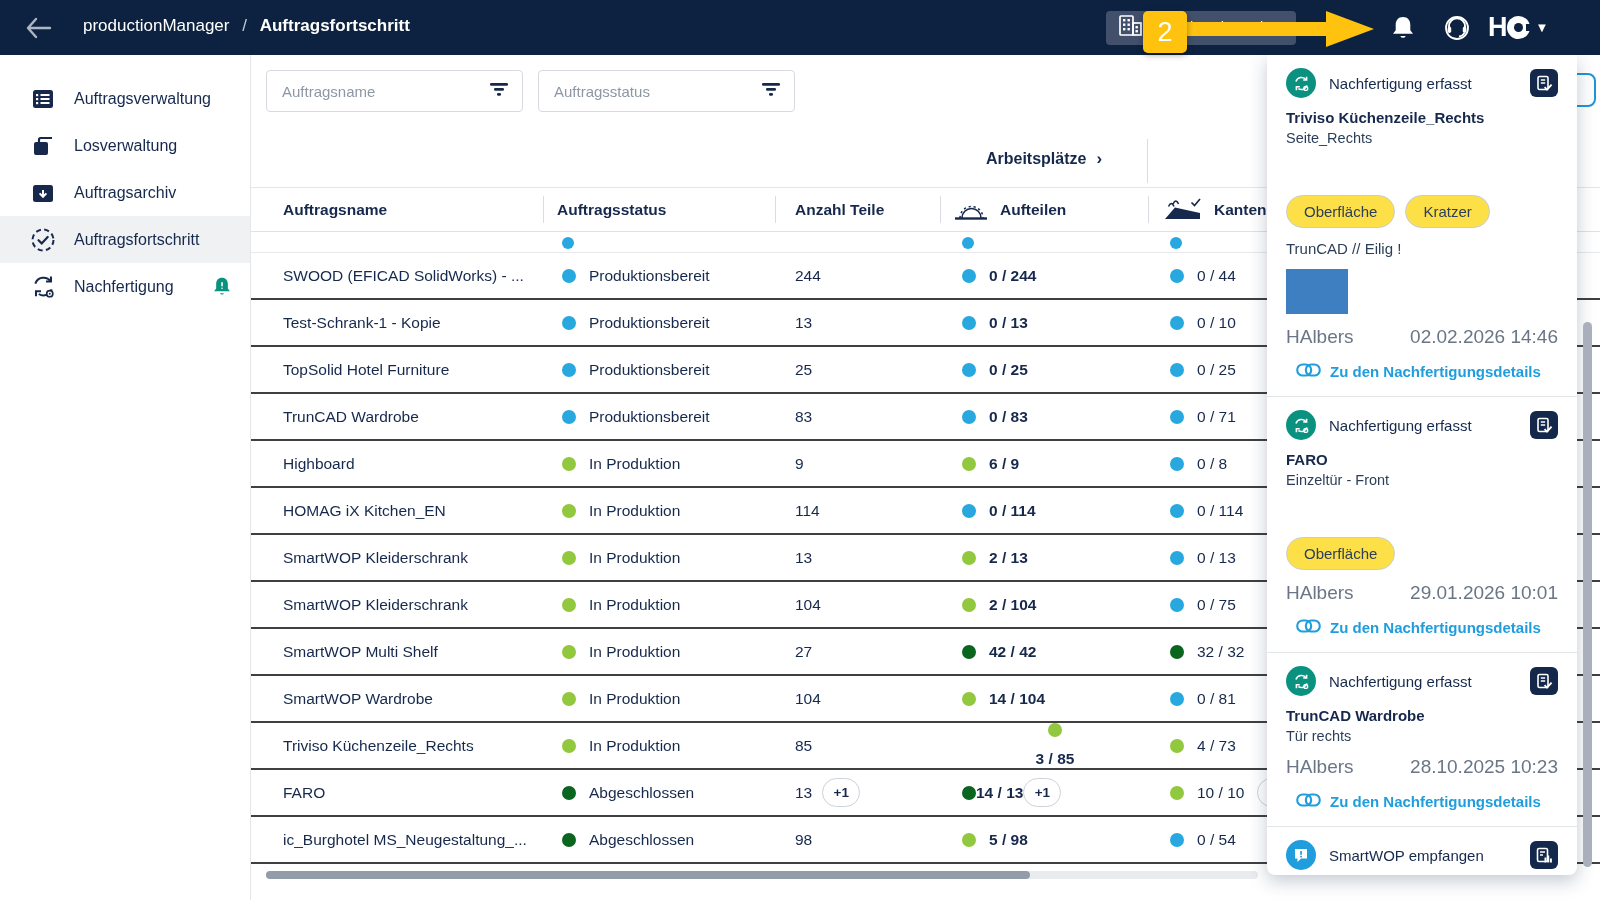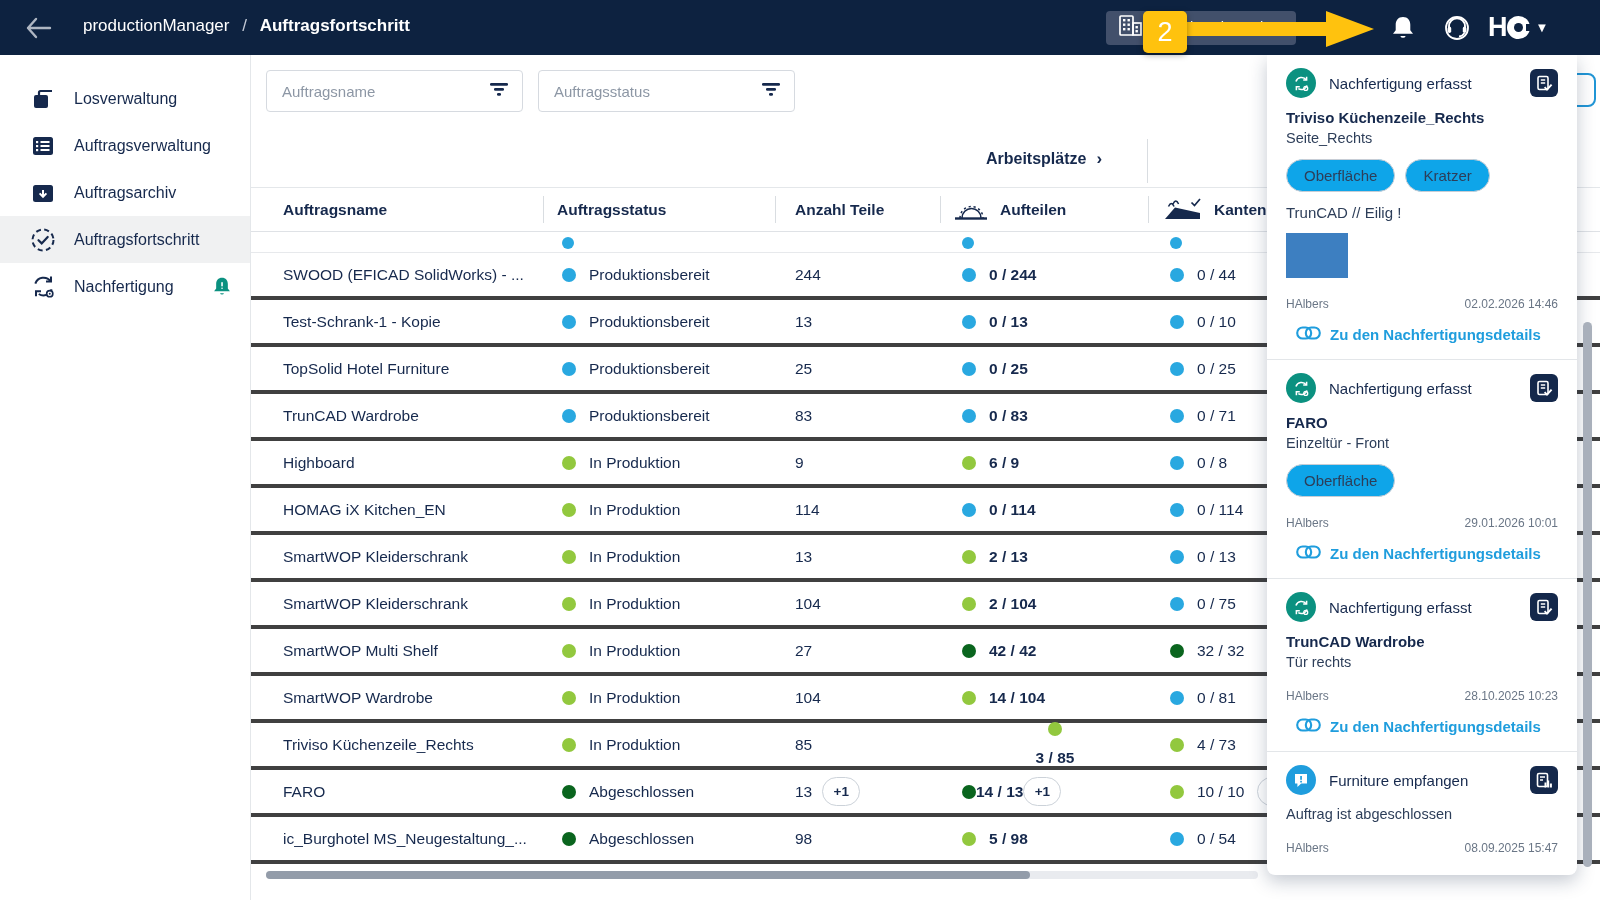--- a/index.html
+++ b/index.html
@@ -51,21 +51,21 @@
   .grp-div { position:absolute; left:896px; top:4px; width:1px; height:44px; background:#d9dde1; }
 
   .thead { position:absolute; left:251px; top:188px; width:1349px; height:44px; display:grid;
     grid-template-columns:292px 232px 165px 208px 452px; border-bottom:1px solid #dfe2e6; font-weight:700; font-size:15.5px; }
   .th { display:flex; align-items:center; position:relative; }
   .th.hdiv::before { content:""; position:absolute; left:0; top:8px; bottom:8px; width:1px; background:#d9dde1; }
   .th .thicon { margin-right:10px; display:flex; }
 
   .partial-row { position:absolute; left:251px; top:232px; width:1349px; height:21px; border-bottom:1px solid #e7e9ec; overflow:hidden; }
   .rows-wrap { position:absolute; left:251px; top:253px; width:1349px; }
-  .trow { display:grid; grid-template-columns:292px 232px 165px 208px 452px; height:47px; border-bottom:4px solid #404040;
+  .trow { display:grid; grid-template-columns:292px 232px 165px 208px 452px; height:47px; border-bottom:2px solid #404040;
     font-size:15.5px; align-items:center; }
   .cell { display:flex; align-items:center; white-space:nowrap; overflow:hidden; }
   .dot { width:14px; height:14px; border-radius:50%; flex:none; }
   .pill { height:29px; min-width:38px; padding:0 9px; border:1.5px solid #ccd2d9; border-radius:15px; background:#fff;
     display:inline-flex; align-items:center; justify-content:center; font-size:13.5px; font-weight:600; color:#16294d; }
 
   .hscroll-track { position:absolute; left:266px; top:871px; width:992px; height:8px; background:#e9ebef; border-radius:4px; }
   .hscroll-thumb { position:absolute; left:266px; top:871px; width:764px; height:8px; background:#939ca9; border-radius:4px; cursor:pointer; z-index:5; }
   .vscroll-thumb { position:absolute; left:1583px; top:322px; width:9px; height:545px; background:#a9b0bb; border-radius:5px; cursor:pointer; z-index:50; }
   .hidden-input-fragment { position:absolute; left:1548px; top:73px; width:48px; height:34px; background:#fff;
@@ -81,24 +81,24 @@
   .ncard { padding:13px 19px 14px 19px; border-bottom:1px solid #e3e6e9; }
   .ncard:last-child { border-bottom:none; }
   .nhead { display:flex; align-items:center; gap:13px; margin-bottom:11px; }
   .ncircle { width:30px; height:30px; border-radius:50%; flex:none; display:flex; align-items:center; justify-content:center; }
   .ntype { flex:1; font-size:15px; }
   .ncorner { width:28px; height:28px; border-radius:6px; background:#14284b; flex:none; display:flex;
     align-items:center; justify-content:center; cursor:pointer; }
   .ntitle { font-weight:700; font-size:15px; margin-bottom:4px; }
   .nsub { font-size:14.5px; color:#2d3e59; }
   .ntags { display:flex; gap:10px; margin:13px 0 2px 0; }
-  .ntag { border:1px solid #c7cdd5; border-radius:17px; padding:7px 17px; font-size:15px; color:#2d3e59; background:#0ea5e9; }
+  .ntag { border:1px solid #c7cdd5; border-radius:17px; padding:7px 17px; font-size:15px; color:#2d3e59; background:#fde047;margin-top:36px; }
   .ncomment { font-size:15px; color:#2d3e59; margin:12px 0 2px 0; }
   .nimg { width:62px; height:45px; background:#3d7fc1; margin:12px 0 4px 0; }
-  .nfoot { display:flex; justify-content:space-between; font-size:12px; color:#6a7686; margin-top:19px; }
+  .nfoot { display:flex; justify-content:space-between; font-size:19px; color:#6a7686; margin-top:12px; }
   .nlink { display:flex; align-items:center; gap:9px; margin:15px 0 2px 10px; color:#1f9ddd; font-weight:700; font-size:15px; cursor:pointer; }
 </style>
 </head>
 <body>
 
 <header class="topbar">
   <span class="back-btn">
     <svg width="28" height="24" viewBox="0 0 28 24">
         <path d="M12 3 4 12l8 9M4 12h22" stroke="#aeb6c2" stroke-width="2.4" fill="none" stroke-linecap="round" stroke-linejoin="round"></path>
       </svg>
@@ -155,41 +155,41 @@
     <span class="hc-disc"></span>
     <span class="hc-caret">▼</span>
   </div>
 </header>
 
 <nav class="sidebar">
   <div style="height:20px;"></div>
   <div class="side-item">
     <span class="sicon">
       <svg width="24" height="24" viewBox="0 0 24 24">
-          <path d="M8 15V5.5A1.5 1.5 0 0 1 9.5 4H21" fill="none" stroke="#16294d" stroke-width="2.2"></path>
-          <rect x="3" y="8" width="14" height="13" rx="2" fill="#16294d"></rect>
-        </svg>
-    </span>
-    <span>Losverwaltung</span>
-  </div>
-  <div class="side-item">
-    <span class="sicon">
-      <svg width="24" height="24" viewBox="0 0 24 24">
           <rect x="2" y="3" width="20" height="18" rx="2.5" fill="#16294d"></rect>
           <g stroke="#fff" stroke-width="1.9">
             <path d="M9.5 8h9M9.5 12h9M9.5 16h9"></path>
           </g>
           <g fill="#fff">
             <rect x="5" y="7" width="2.2" height="2.2"></rect>
             <rect x="5" y="11" width="2.2" height="2.2"></rect>
             <rect x="5" y="15" width="2.2" height="2.2"></rect>
           </g>
         </svg>
     </span>
     <span>Auftragsverwaltung</span>
+  </div>
+  <div class="side-item">
+    <span class="sicon">
+      <svg width="24" height="24" viewBox="0 0 24 24">
+          <path d="M8 15V5.5A1.5 1.5 0 0 1 9.5 4H21" fill="none" stroke="#16294d" stroke-width="2.2"></path>
+          <rect x="3" y="8" width="14" height="13" rx="2" fill="#16294d"></rect>
+        </svg>
+    </span>
+    <span>Losverwaltung</span>
   </div>
   <div class="side-item">
     <span class="sicon">
       <svg width="24" height="24" viewBox="0 0 24 24">
           <rect x="2" y="4" width="20" height="17" rx="2.5" fill="#16294d"></rect>
           <path d="M12 9v6.2M8.6 12.4 12 15.8l3.4-3.4" stroke="#fff" stroke-width="2" fill="none"></path>
         </svg>
     </span>
     <span>Auftragsarchiv</span>
   </div>
@@ -680,21 +680,21 @@
       </div>
       <div class="ncard">
         <div class="nhead">
           <span class="ncircle" style="background: rgb(31, 157, 221);">
             <svg width="16" height="16" viewBox="0 0 16 16">
               <path d="M2 2h12v9.5H8.2L4.4 15v-3.5H2z" fill="#fff"></path>
               <rect x="7.2" y="4" width="1.7" height="3.8" fill="#1f9ddd"></rect>
               <rect x="7.2" y="8.8" width="1.7" height="1.7" fill="#1f9ddd"></rect>
             </svg>
           </span>
-          <span class="ntype">Furniture empfangen</span>
+          <span class="ntype">SmartWOP empfangen</span>
           <span class="ncorner">
             <svg width="17" height="17" viewBox="0 0 17 17">
               <rect x="1.5" y="1.5" width="10" height="13" rx="1.5" fill="none" stroke="#fff" stroke-width="1.6"></rect>
               <path d="M4 5h5M4 8h3" stroke="#fff" stroke-width="1.3"></path>
               <g fill="#fff">
                 <rect x="8.5" y="10.5" width="2" height="5"></rect>
                 <rect x="11.2" y="8.5" width="2" height="7"></rect>
                 <rect x="13.9" y="11.5" width="2" height="4"></rect>
               </g>
             </svg>

